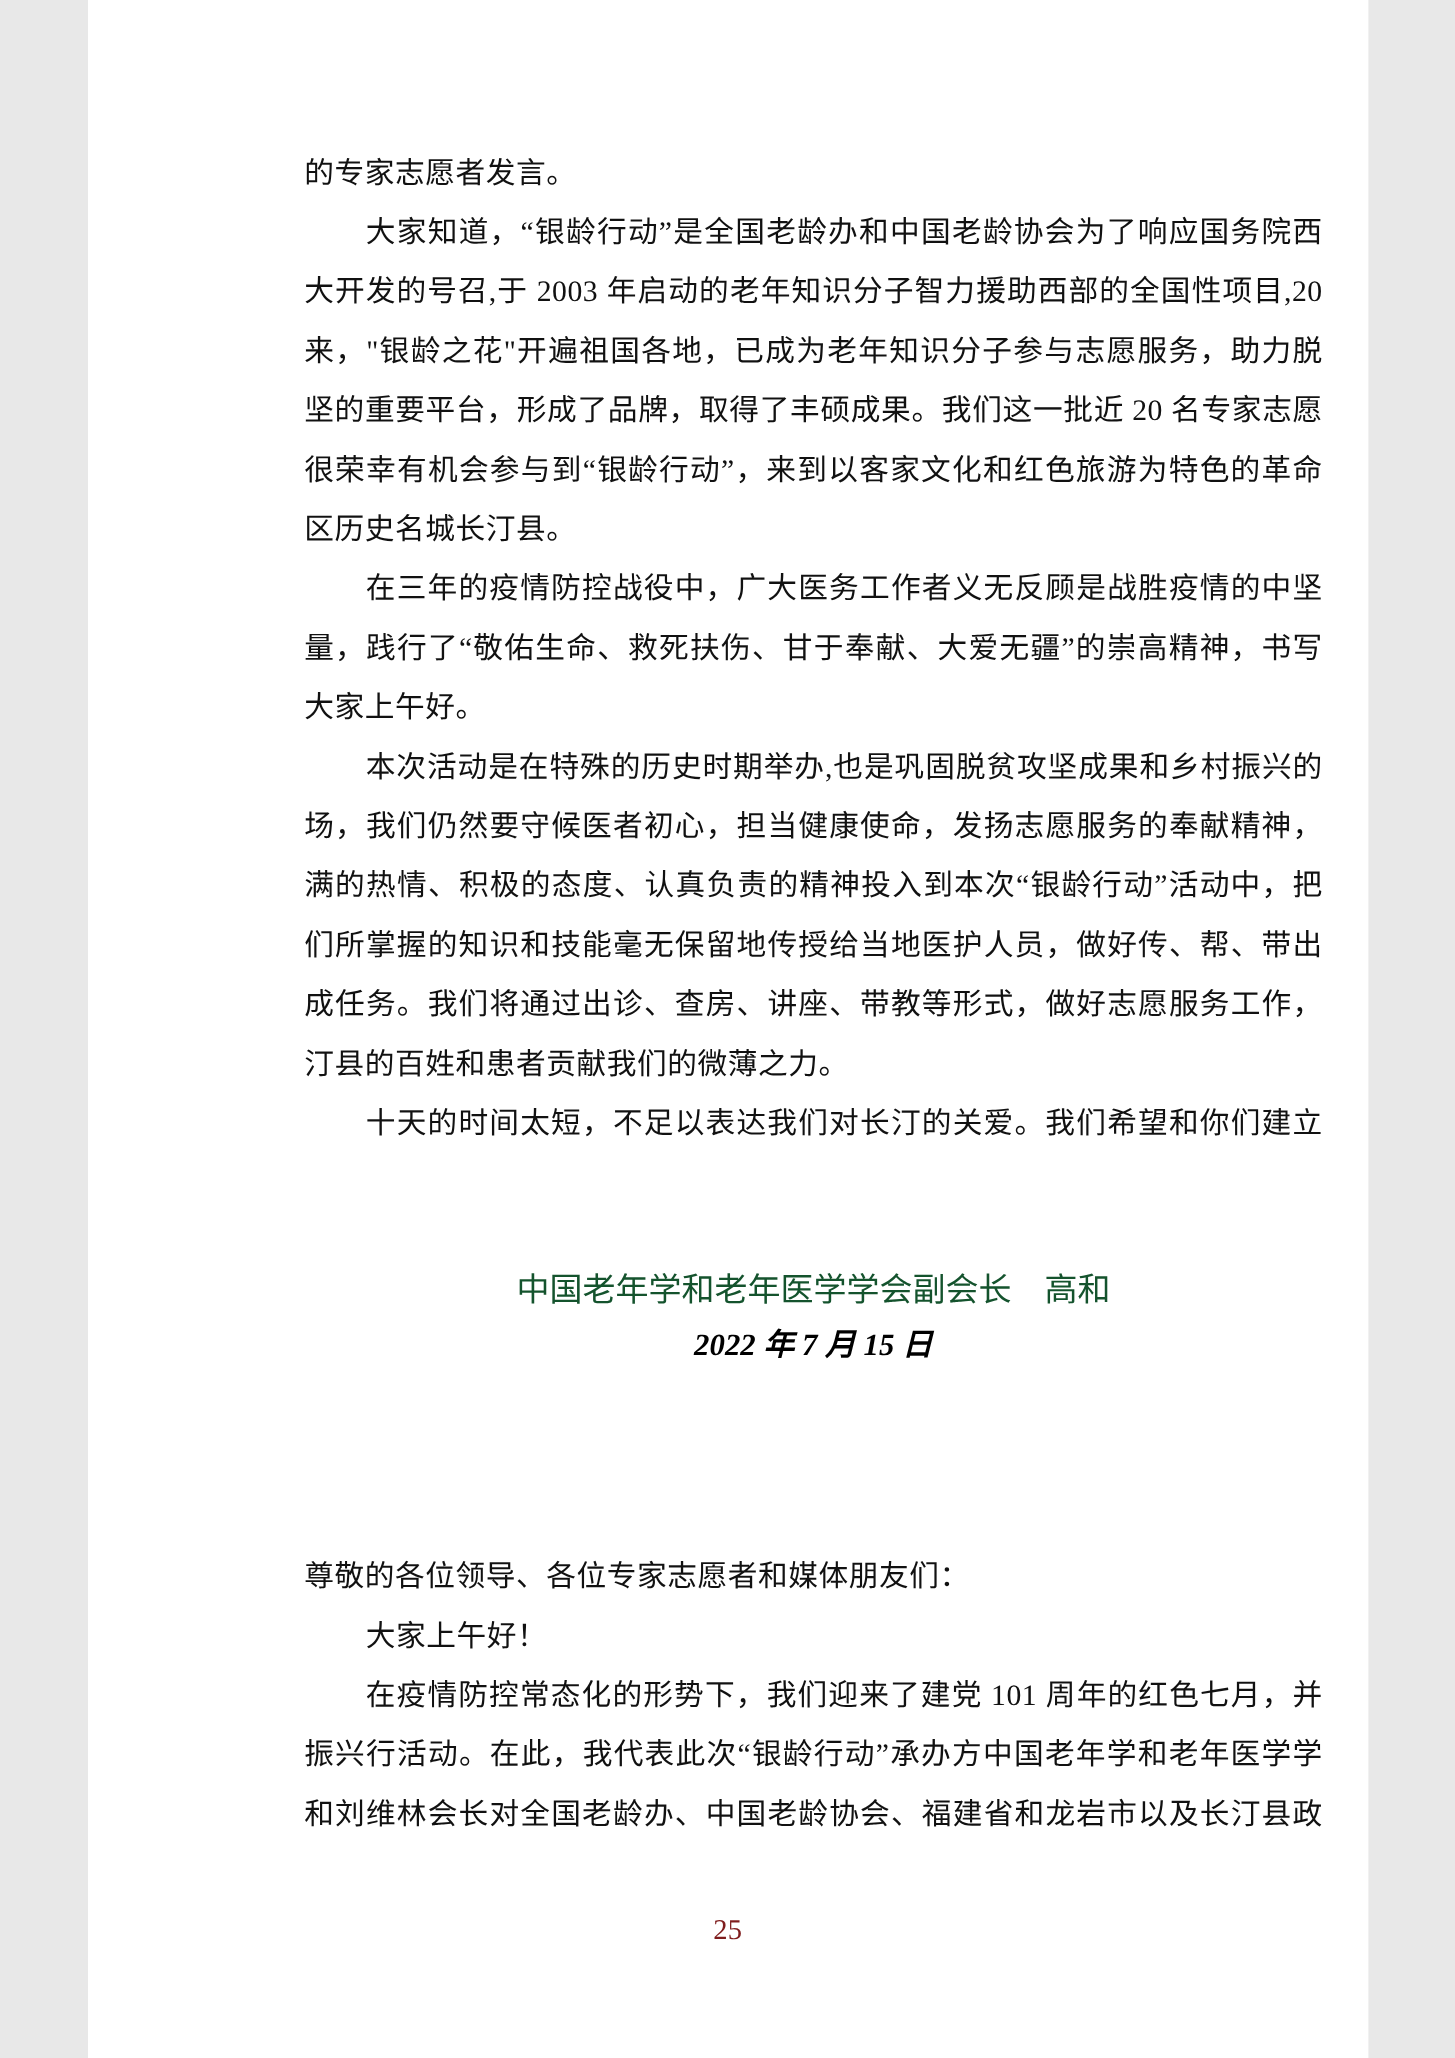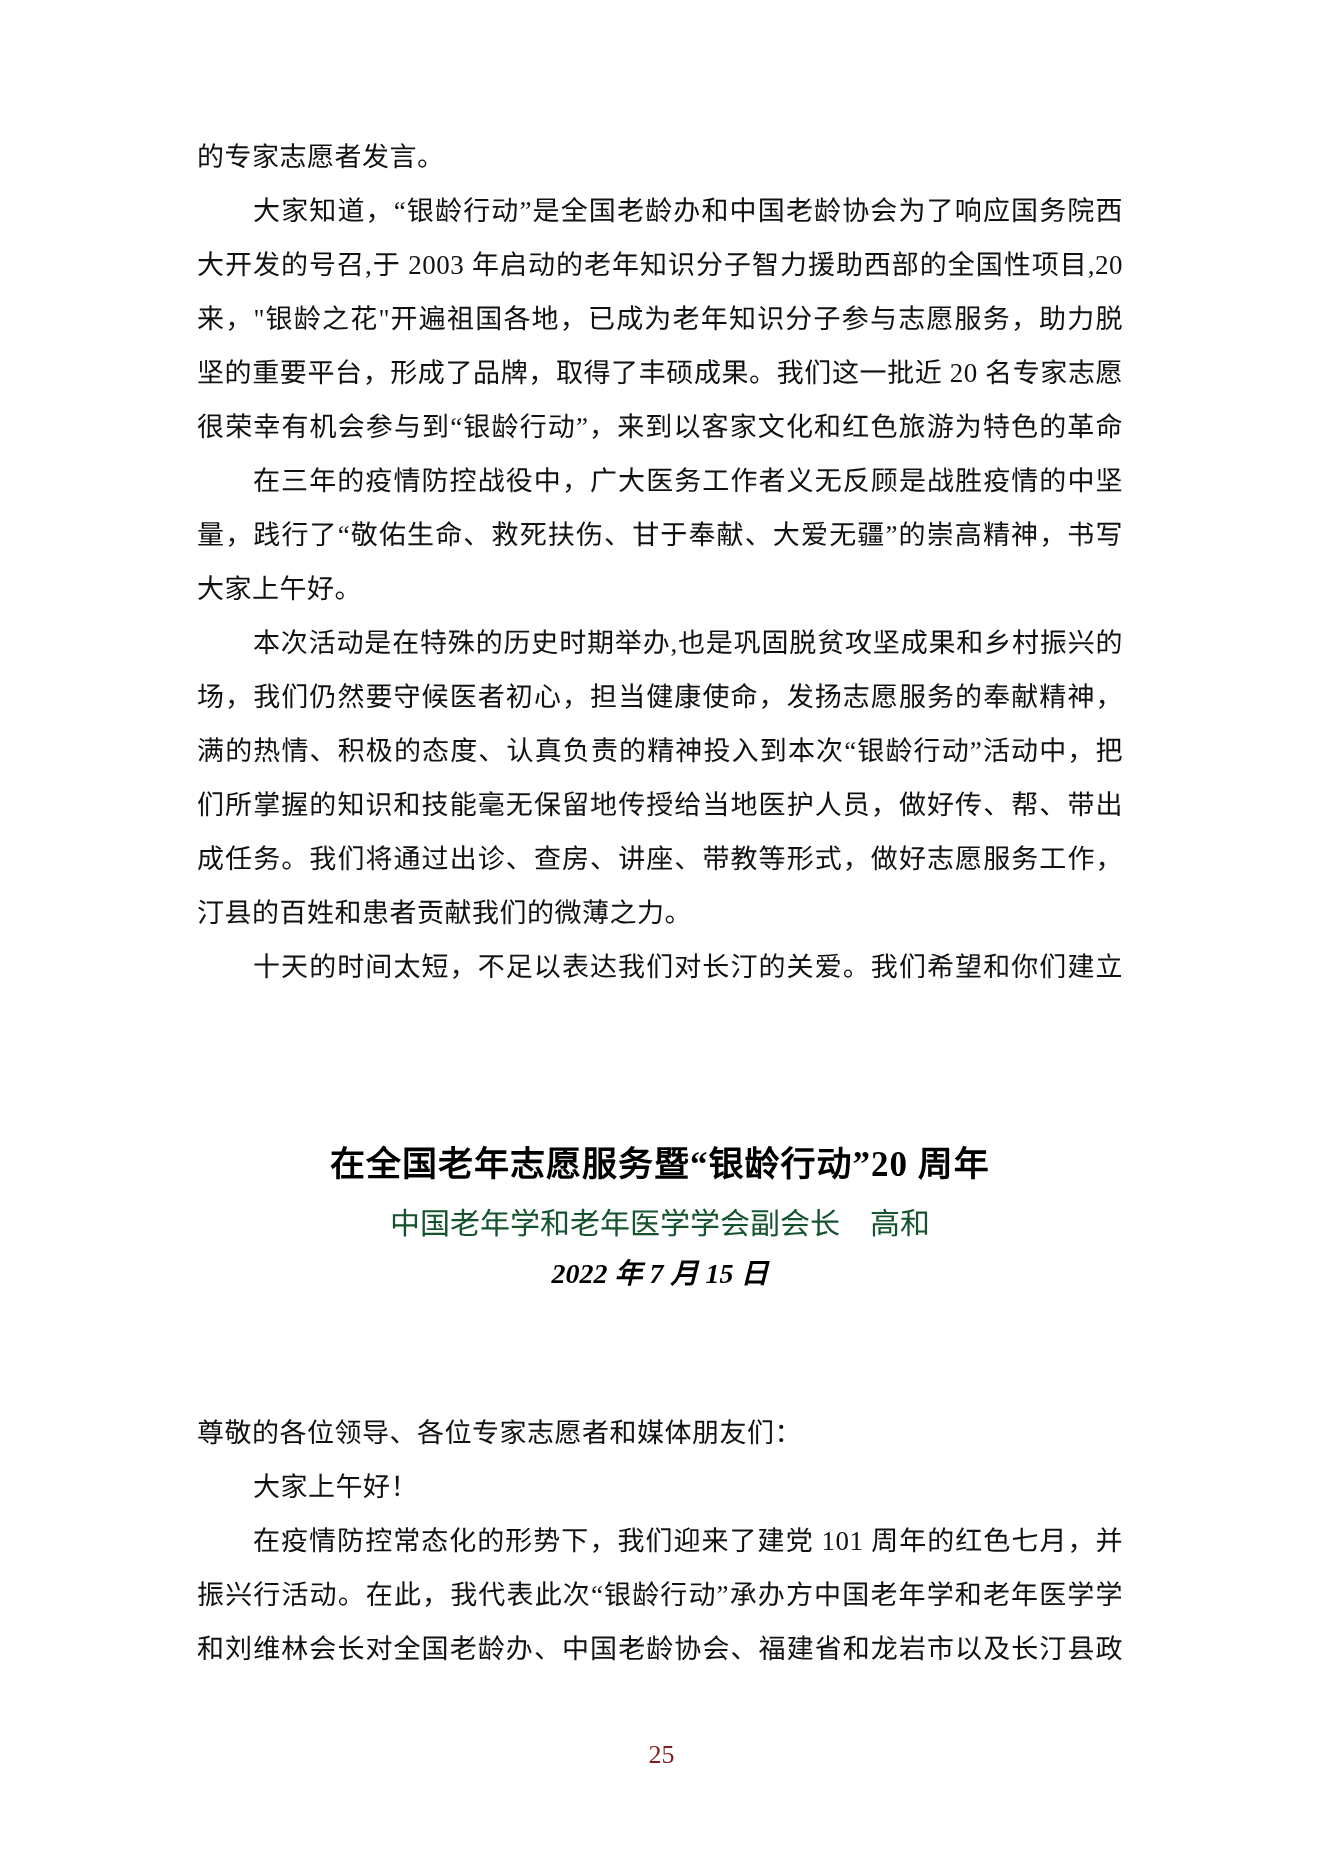--- a/index.html
+++ b/index.html
@@ -1,18 +1,18 @@
 <!DOCTYPE html>
 <html lang="zh-CN"><head>
 <meta charset="utf-8">
 <style>
   html, body { margin: 0; padding: 0; background: #e8e8e8; }
   .page {
     position: relative;
-    width: 1323px;
+    width: 1164px;
     height: 1871px;
     background: #ffffff;
     margin: 0 auto;
     font-family: "Liberation Serif", "DejaVu Serif", serif;
     color: #111111;
     overflow: hidden;
   }
   .column {
     position: absolute;
     left: 197px;
@@ -78,34 +78,34 @@
 
 <div class="page">
 
   <section class="column" id="body-top">
       <div class="bline lline">的专家志愿者发言。</div>
       <div class="bline jline indent">大家知道，“银龄行动”是全国老龄办和中国老龄协会为了响应国务院西部</div>
       <div class="bline jline">大开发的号召,于 2003 年启动的老年知识分子智力援助西部的全国性项目,20 年</div>
       <div class="bline jline">来，"银龄之花"开遍祖国各地，已成为老年知识分子参与志愿服务，助力脱贫攻</div>
       <div class="bline jline">坚的重要平台，形成了品牌，取得了丰硕成果。我们这一批近 20 名专家志愿者，</div>
       <div class="bline jline">很荣幸有机会参与到“银龄行动”，来到以客家文化和红色旅游为特色的革命老</div>
+      <div class="bline lline">区历史名城长汀县。</div>
       <div class="bline jline indent">在三年的疫情防控战役中，广大医务工作者义无反顾是战胜疫情的中坚力</div>
       <div class="bline jline">量，践行了“敬佑生命、救死扶伤、甘于奉献、大爱无疆”的崇高精神，书写了</div>
       <div class="bline lline">大家上午好。</div>
       <div class="bline jline indent">本次活动是在特殊的历史时期举办,也是巩固脱贫攻坚成果和乡村振兴的战</div>
       <div class="bline jline">场，我们仍然要守候医者初心，担当健康使命，发扬志愿服务的奉献精神，以饱</div>
       <div class="bline jline">满的热情、积极的态度、认真负责的精神投入到本次“银龄行动”活动中，把我</div>
       <div class="bline jline">们所掌握的知识和技能毫无保留地传授给当地医护人员，做好传、帮、带出色完</div>
       <div class="bline jline">成任务。我们将通过出诊、查房、讲座、带教等形式，做好志愿服务工作，为长</div>
       <div class="bline lline">汀县的百姓和患者贡献我们的微薄之力。</div>
       <div class="bline jline indent">十天的时间太短，不足以表达我们对长汀的关爱。我们希望和你们建立更紧</div>
     </section>
 
   <header class="column" id="heading">
-    <div class="title-line">在全国老年志愿服务暨“银龄行动”20 周年</div>
     <div class="author-line">中国老年学和老年医学学会副会长　高和</div>
     <div class="date-line">2022 年 7 月 15 日</div>
   </header>
 
   <section class="column" id="body-bottom">
       <div class="bline lline">尊敬的各位领导、各位专家志愿者和媒体朋友们：</div>
       <div class="bline lline indent">大家上午好！</div>
       <div class="bline jline indent">在疫情防控常态化的形势下，我们迎来了建党 101 周年的红色七月，并在革</div>
       <div class="bline jline">振兴行活动。在此，我代表此次“银龄行动”承办方中国老年学和老年医学学会</div>
       <div class="bline jline">和刘维林会长对全国老龄办、中国老龄协会、福建省和龙岩市以及长汀县政府、</div>

